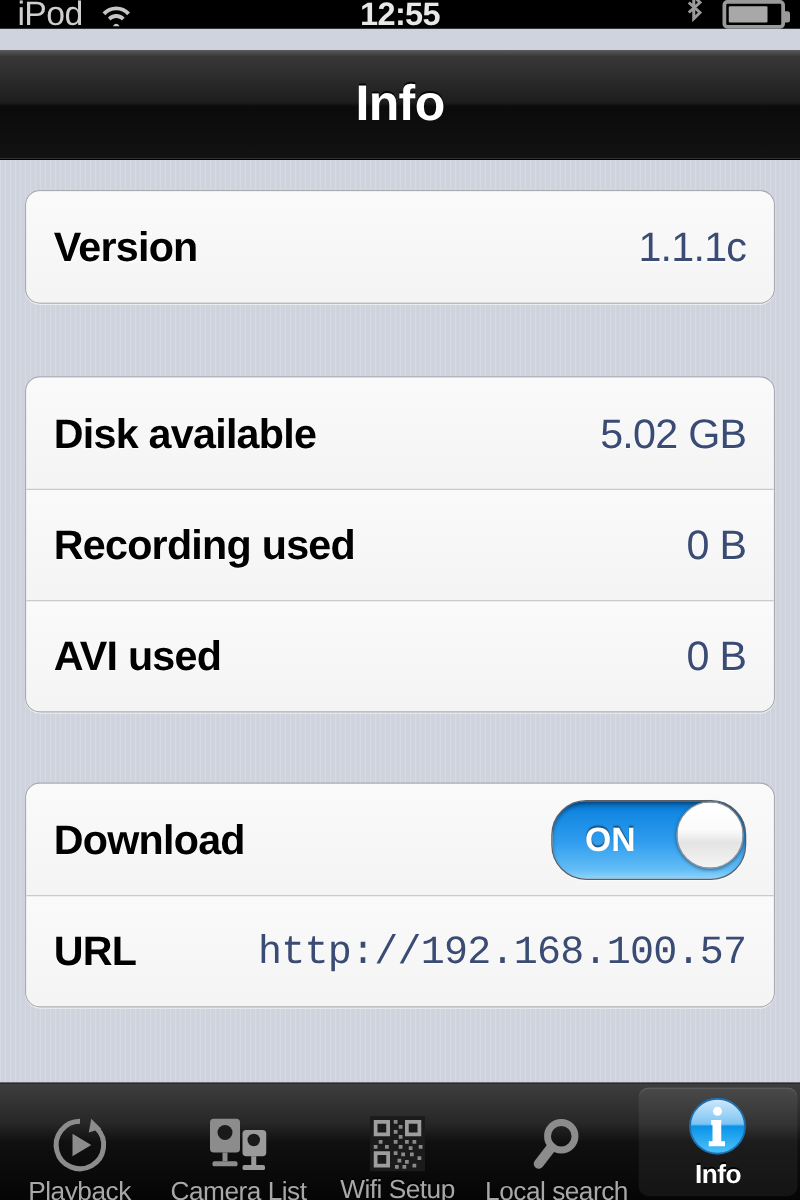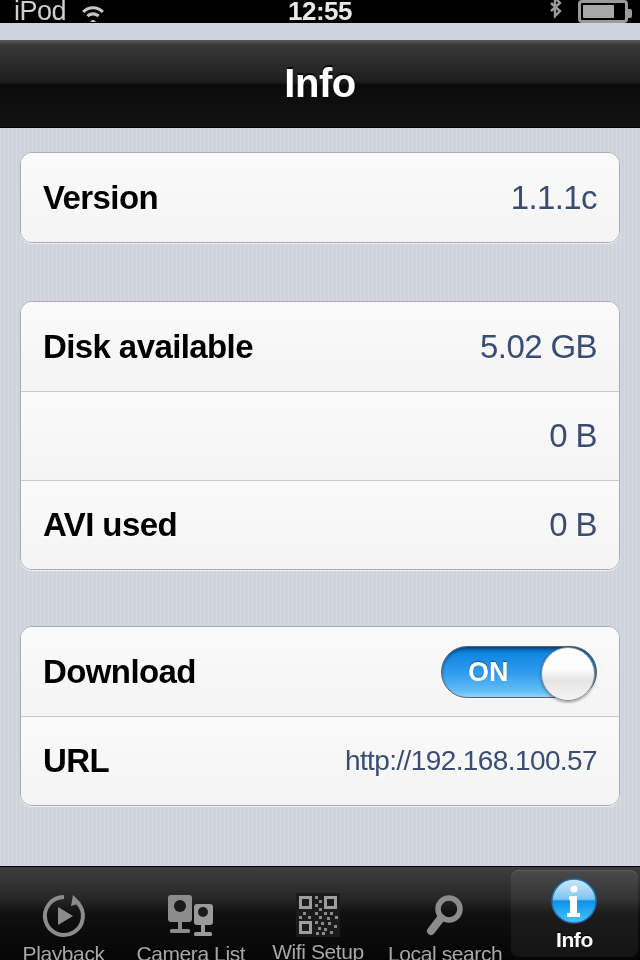--- a/index.html
+++ b/index.html
@@ -73,25 +73,25 @@
 
   .row-label{
     font-size:33px; font-weight:bold; color:#000; letter-spacing:-0.6px;
     text-shadow:0 1px 0 rgba(255,255,255,0.9);
   }
   .row-value{
     margin-left:auto; font-size:33px; color:#3a4c74; letter-spacing:-0.6px;
     text-shadow:0 1px 0 rgba(255,255,255,0.9);
     text-align:center;
   }
-  .row-value.url{ font-size:28px; }
+  .row-value.url{ font-size:32px;font-family:Liberation Mono, monospace; }
 
   
   .switch{
-    margin-left:auto; width:156px; height:52px; border-radius:28px;
+    margin-left:auto; width:156px; height:64px; border-radius:28px;
     position:relative;
     background:linear-gradient(to bottom,#0568b8 0%,#1287e2 14%,#2f9cee 52%,#62bdf7 88%,#8fd4fb 100%);
     border:1px solid #5b6068;
     box-shadow:inset 0 2px 3px rgba(0,0,0,0.35), 0 1px 0 rgba(255,255,255,0.5);
   }
   .switch .on-text{
     position:absolute; left:26px; top:50%; transform:translateY(-50%);
     color:#fff; font-size:27px; font-weight:bold; letter-spacing:0px;
     text-shadow:0 -1px 1px rgba(0,0,0,0.45);
   }
@@ -166,20 +166,21 @@
       <span class="row-value">1.1.1c</span>
     </div>
   </div>
 
   <div class="group g2">
     <div class="row">
       <span class="row-label">Disk available</span>
       <span class="row-value">5.02 GB</span>
     </div>
     <div class="row">
+      <span class="row-label">Recording used</span>
       <span class="row-value">0 B</span>
     </div>
     <div class="row">
       <span class="row-label">AVI used</span>
       <span class="row-value">0 B</span>
     </div>
   </div>
 
   <div class="group g3">
     <div class="row">

